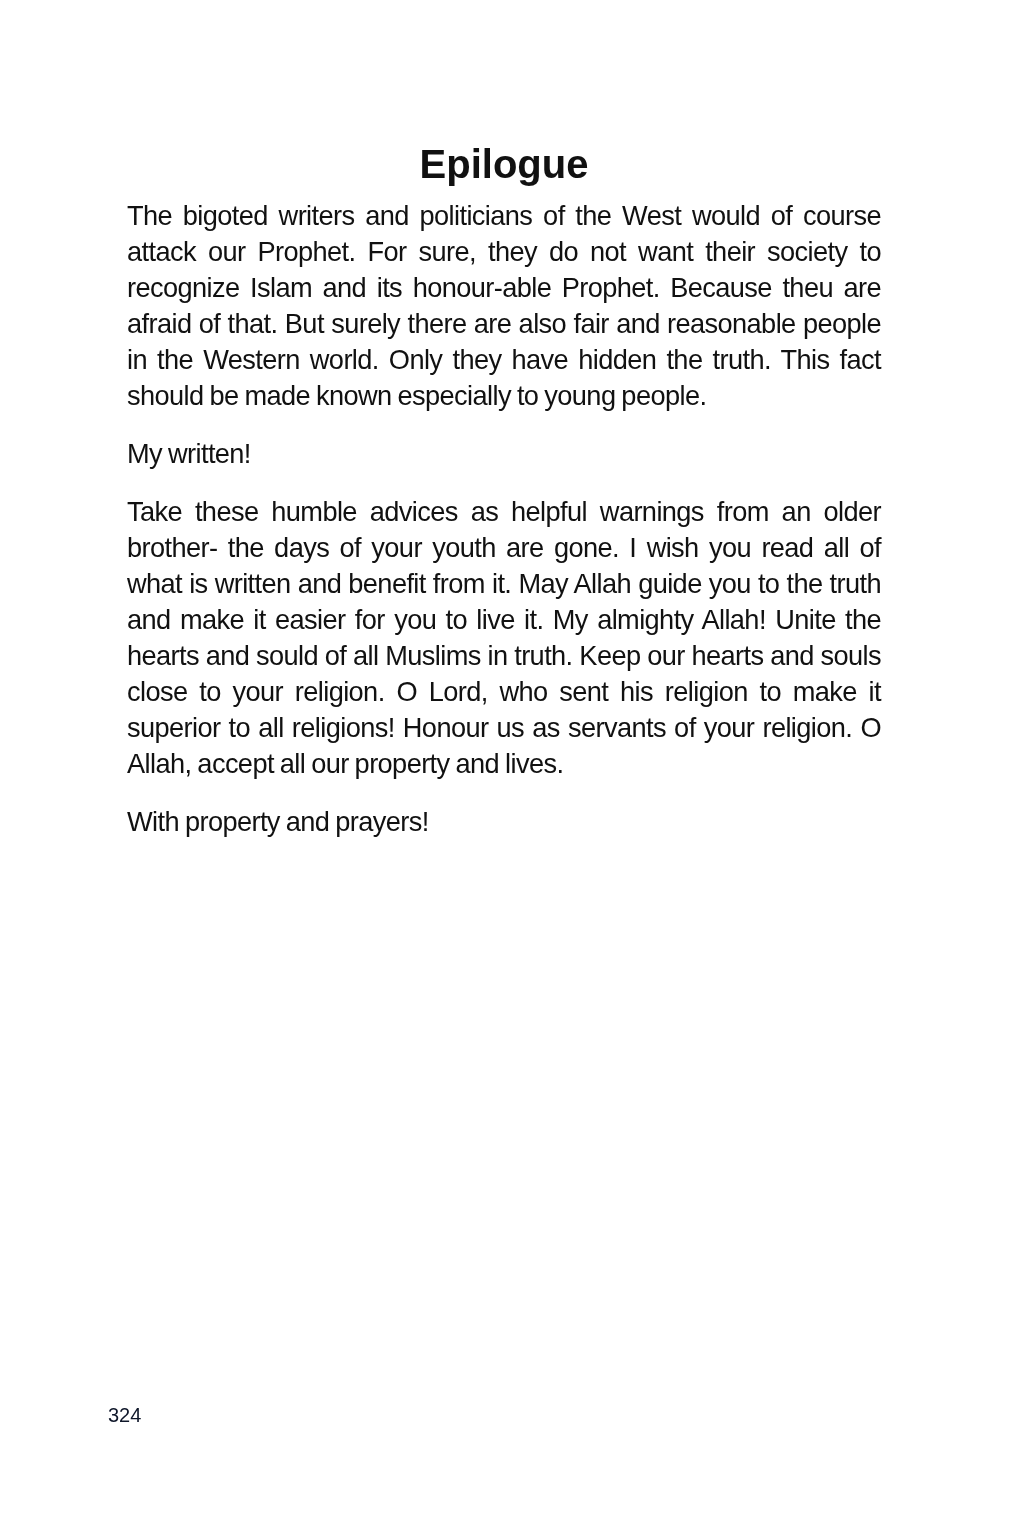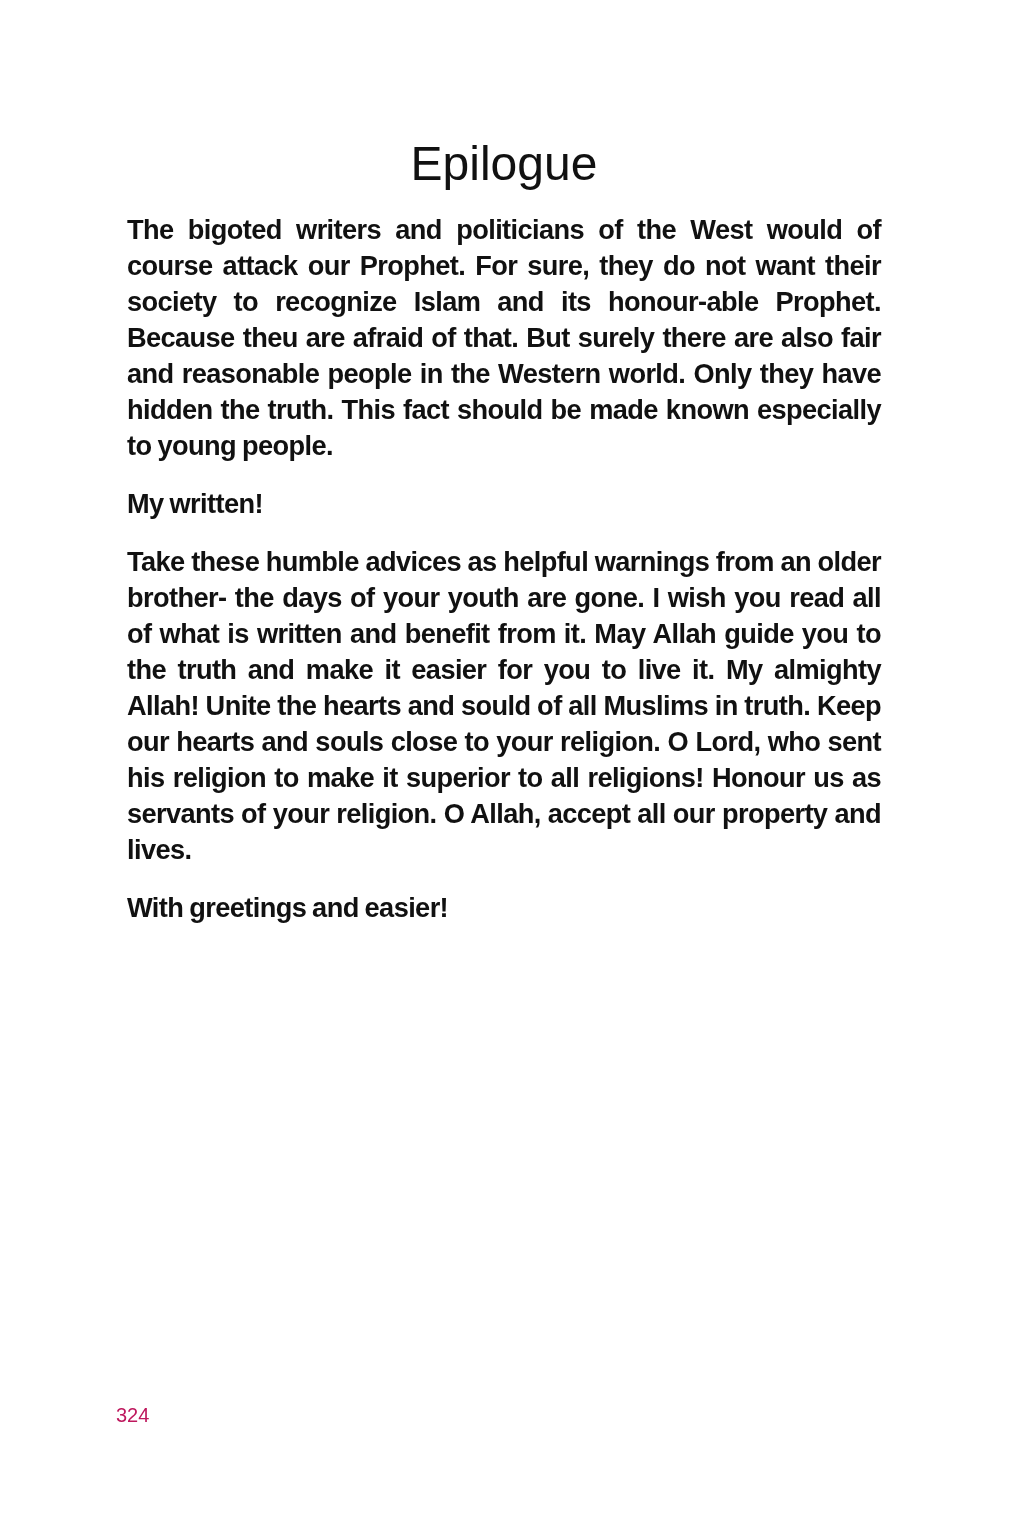--- a/index.html
+++ b/index.html
@@ -16,48 +16,47 @@
       font-family: "Liberation Sans", sans-serif;
     }
     .page {
       position: absolute;
       left: 127px;
       top: 138px;
       width: 754px;
     }
     .title {
       text-align: center;
-      font-weight: normal;
-      font-size: 48px;
+      font-weight: bold;
+      font-size: 40px;
       line-height: 52px;
-      margin: 0 0 22px 0;
+      margin: 0 0 8px 0;
       letter-spacing: 0px;
     }
     .para {
       font-size: 27.2px;
       line-height: 36px;
       margin: 0 0 22px 0;
       text-align: justify;
       word-spacing: -1px;
       letter-spacing: -0.6px;
-      font-weight: bold;
     }
     .page-number {
       position: absolute;
-      left: 116px;
+      left: 108px;
       top: 1402px;
       font-size: 20px;
       line-height: 26px;
-      color: #be185d;
+      color: #0f172a;
     }
   </style>
 </head>
 <body>
 
 <div class="page">
   <h1 class="title">Epilogue</h1>
   <p class="para">The bigoted writers and politicians of the West would of course attack our Prophet. For sure, they do not want their society to recognize Islam and its honour-able Prophet. Because theu are afraid of that. But surely there are also fair and reasonable people in the Western world. Only they have hidden the truth. This fact should be made known especially to young people.</p>
   <p class="para">My written!</p>
   <p class="para">Take these humble advices as helpful warnings from an older brother- the days of your youth are gone. I wish you read all of what is written and benefit from it. May Allah guide you to the truth and make it easier for you to live it. My almighty Allah! Unite the hearts and sould of all Muslims in truth. Keep our hearts and souls close to your religion. O Lord, who sent his religion to make it superior to all religions! Honour us as servants of your religion. O Allah, accept all our property and lives.</p>
-  <p class="para">With greetings and easier!</p>
+  <p class="para">With property and prayers!</p>
 </div>
 
 <div class="page-number">324</div>
 
 </body></html>

